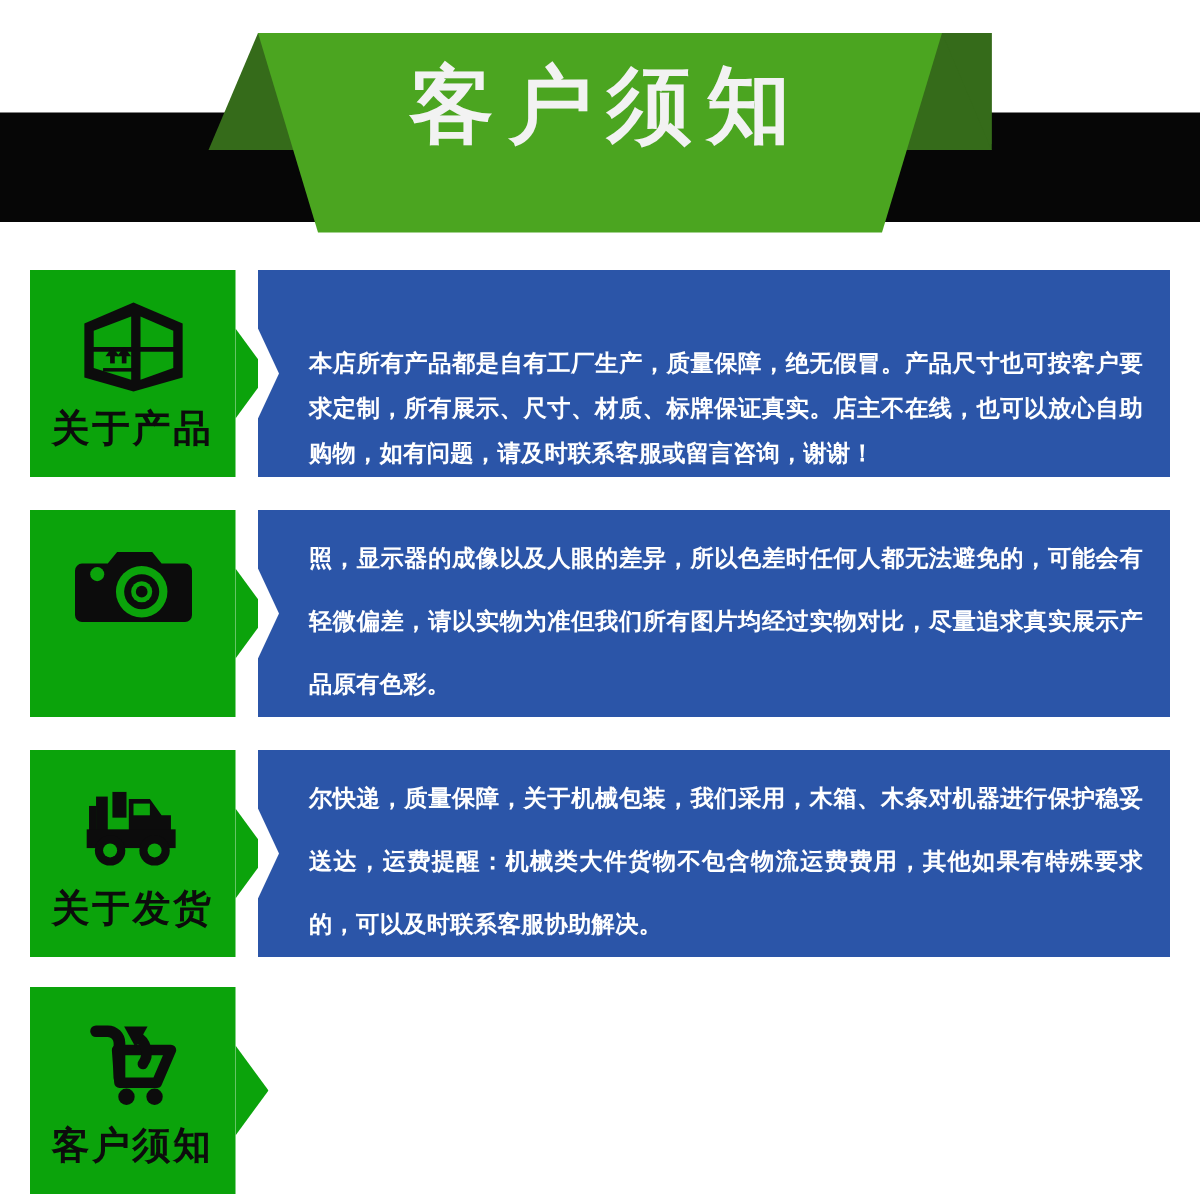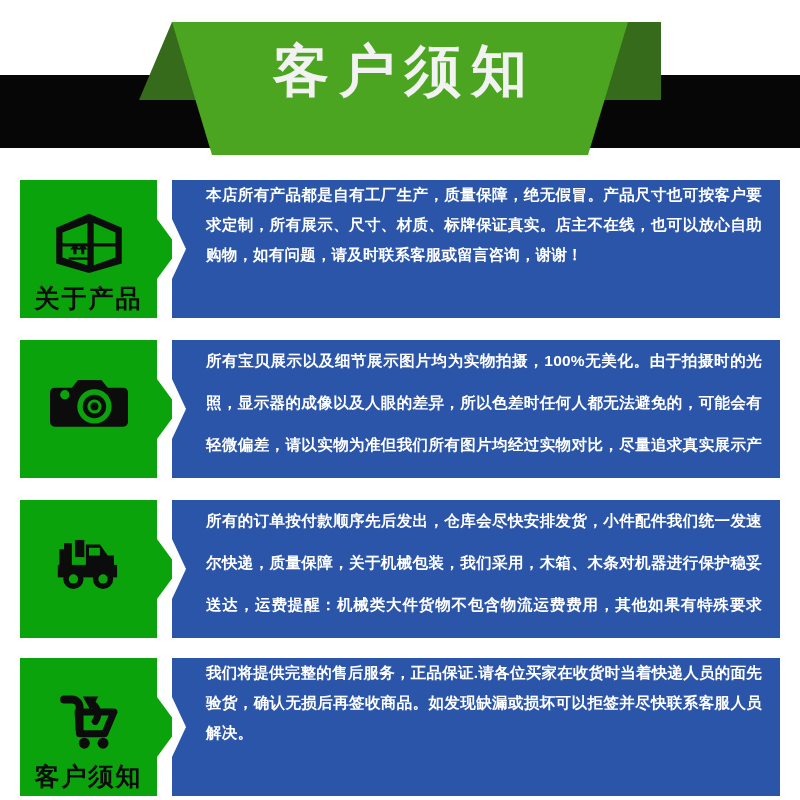--- a/index.html
+++ b/index.html
@@ -33,21 +33,21 @@
   .row { position:absolute; left:0; width:800px; height:138px; }
   .row-1 { top:180px; } .row-2 { top:340px; }
   .row-3 { top:500px; } .row-4 { top:658px; }
 
   .card {
     position:absolute; left:20px; top:0;
     width:137px; height:138px;
     background:#0ba30b;
     display:flex; flex-direction:column;
     align-items:center; justify-content:flex-start;
-    padding-top:26px;
+    padding-top:14px;
   }
   .card .ico { width:78px; height:70px; display:block; }
   .card .ico svg { width:100%; height:100%; display:block; }
   .card .cap {
     margin-top:4px;
     font-size:25px; font-weight:bold; color:#0c0c0c;
     letter-spacing:2px; line-height:36px; white-space:nowrap;
     font-family:"Liberation Sans","DejaVu Sans",sans-serif;
   }
   .arrow {
@@ -58,21 +58,21 @@
 
   .panel {
     position:absolute; left:172px; top:0;
     width:608px; height:138px;
     background:#2b55a8;
   }
   .panel .notch { position:absolute; left:0; top:39px; width:14px; height:60px; }
   .panel .notch svg { width:100%; height:100%; display:block; }
   .panel .body {
     position:absolute; left:34px; right:18px; top:0; bottom:0;
-    display:flex; align-items:flex-start;
+    display:flex; align-items:flex-end;
   }
   .panel .txt {
     color:#ffffff; font-size:15.5px; line-height:30px;
     font-weight:bold; text-align:justify;
     letter-spacing:0.2px;
     font-family:"Liberation Sans","DejaVu Sans",sans-serif;
   }
   .row-2 .panel .txt, .row-3 .panel .txt { line-height:42px; }
 </style>
 </head>
@@ -168,20 +168,21 @@
           <rect x="12" y="28" width="6" height="22" fill="#0c0c0c"></rect>
           <path d="M46,22 h18 l10,14 h8 v22 h-36 z" fill="#0c0c0c"></path>
           <rect x="50" y="26" width="14" height="10" fill="#0ba30b"></rect>
           <rect x="10" y="48" width="76" height="16" fill="#0c0c0c"></rect>
           <circle cx="30" cy="66" r="13" fill="#0c0c0c"></circle>
           <circle cx="30" cy="66" r="6" fill="#0ba30b"></circle>
           <circle cx="68" cy="66" r="13" fill="#0c0c0c"></circle>
           <circle cx="68" cy="66" r="6" fill="#0ba30b"></circle>
         </svg>
       </span>
+      <span class="cap">关于发货</span>
     </div>
     <div class="arrow">
       <svg viewBox="0 0 22 60">
           <polygon points="0,0 22,30 0,60" fill="#0ba30b"></polygon>
         </svg>
     </div>
     <div class="panel">
       <span class="notch">
         <svg viewBox="0 0 14 60">
             <polygon points="0,0 14,30 0,60" fill="#ffffff"></polygon>
@@ -205,25 +206,15 @@
           <circle cx="68" cy="74" r="7" fill="#0c0c0c"></circle>
         </svg>
       </span>
       <span class="cap">客户须知</span>
     </div>
     <div class="arrow">
       <svg viewBox="0 0 22 60">
           <polygon points="0,0 22,30 0,60" fill="#0ba30b"></polygon>
         </svg>
     </div>
-    <div class="panel">
-      <span class="notch">
-        <svg viewBox="0 0 14 60">
-            <polygon points="0,0 14,30 0,60" fill="#ffffff"></polygon>
-          </svg>
-      </span>
-      <div class="body">
-        <p class="txt">我们将提供完整的售后服务，正品保证.请各位买家在收货时当着快递人员的面先验货，确认无损后再签收商品。如发现缺漏或损坏可以拒签并尽快联系客服人员解决。</p>
-      </div>
-    </div>
   </div>
 
 </div>
 
 </body></html>

